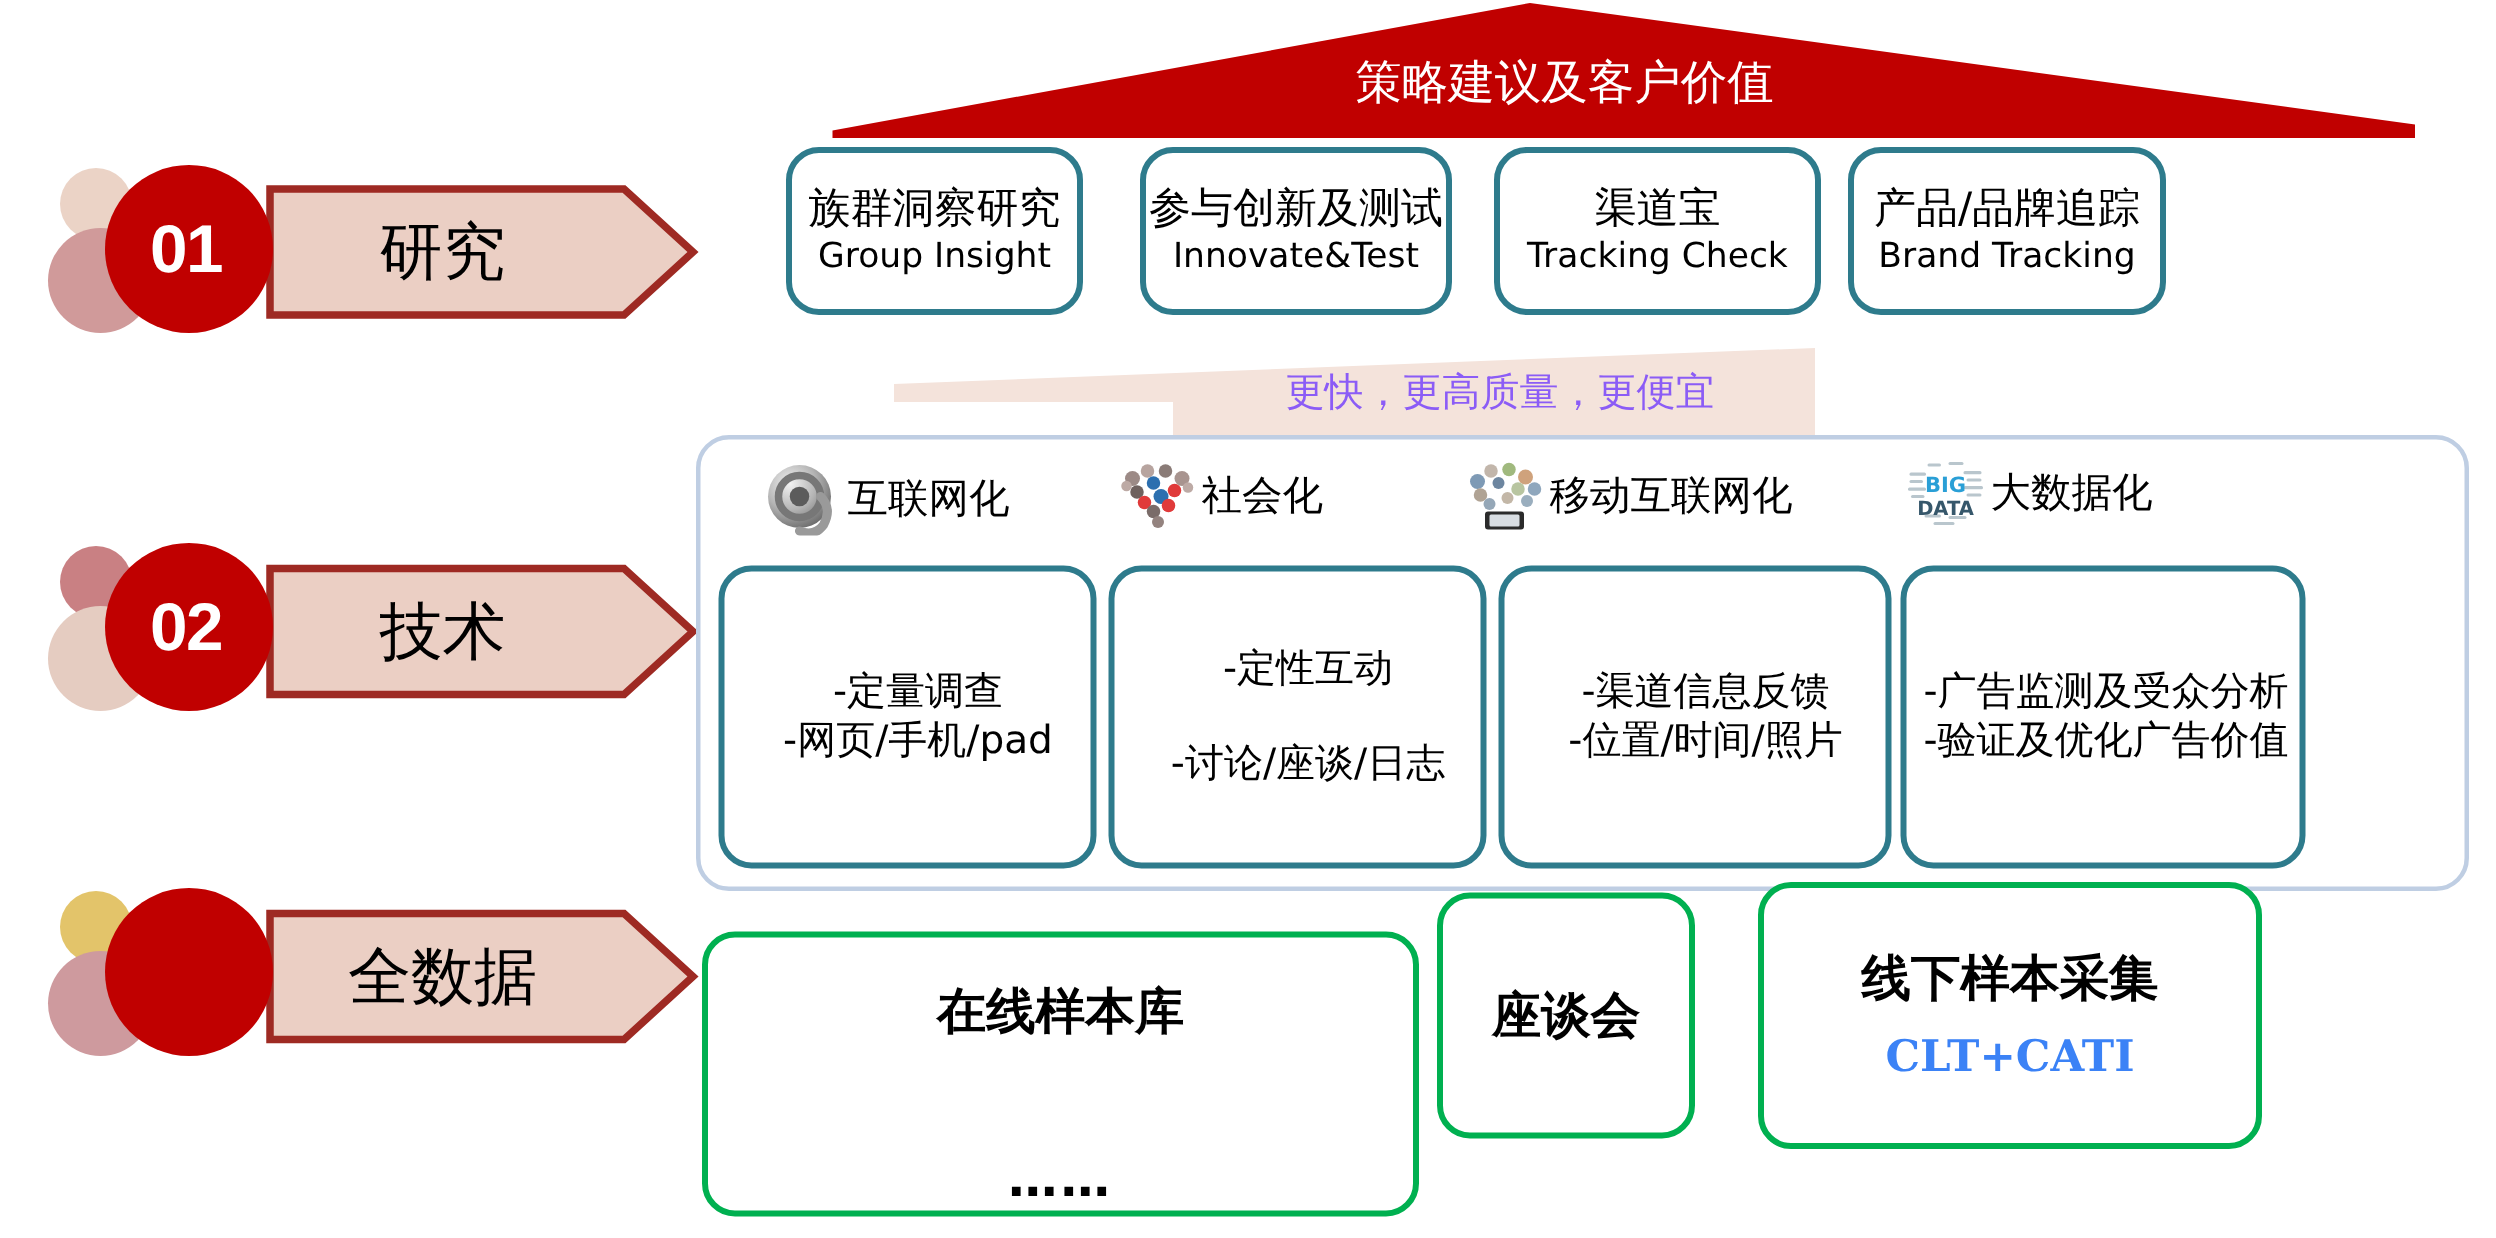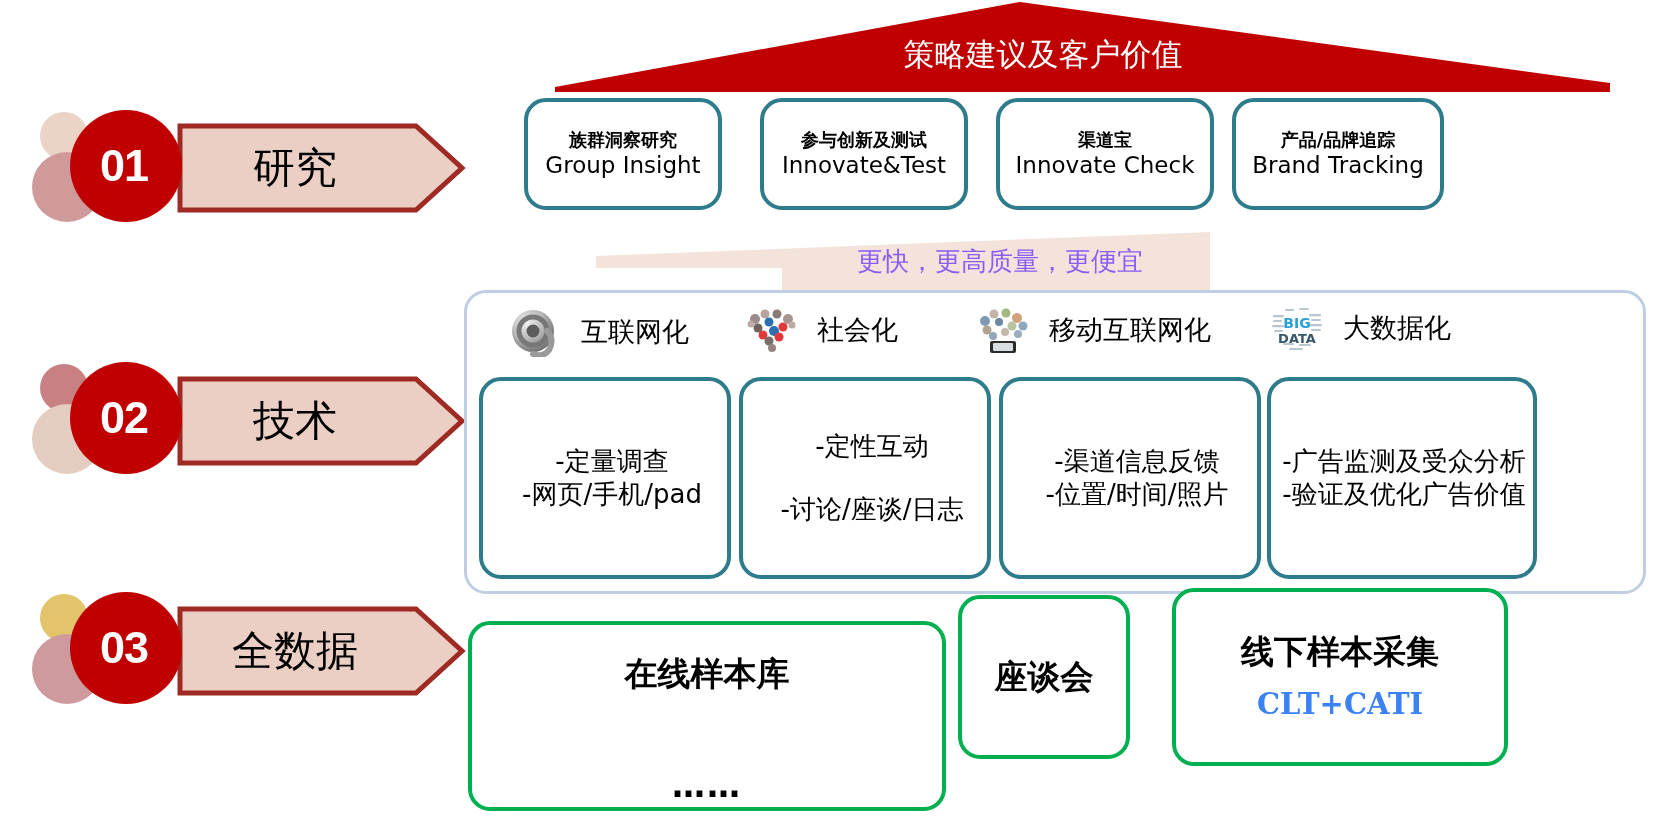--- a/index.html
+++ b/index.html
@@ -53,29 +53,29 @@
 
   
   .card {
     position: absolute; background: #ffffff;
     border: 4px solid #2E7B8C; border-radius: 22px;
     display: flex; flex-direction: column;
     align-items: center; justify-content: center;
     text-align: center; line-height: 1.28;
     font-family: "DejaVu Sans", "Liberation Sans", sans-serif;
   }
-  .card .cn { font-size: 18px; color: #000; white-space: nowrap; font-weight: bold; }
+  .card .cn { font-size: 28px; color: #000; white-space: nowrap; }
   .card .en { font-size: 23px; color: #000; white-space: nowrap; }
 
   
   #tech-shell {
     position: absolute; left: 464px; top: 290px; width: 1182px; height: 304px;
     border: 3px solid #BFCEE3; border-radius: 22px; background: #ffffff;
   }
-  .tech-head { position: absolute; display: flex; align-items: center; gap: 18px; }
+  .tech-head { position: absolute; display: flex; align-items: center; gap: 2px; }
   .tech-head .ic { width: 56px; height: 50px; flex: none; }
   .tech-head .lb { font-size: 27px; color: #000; white-space: nowrap;
                    font-family: "DejaVu Sans", "Liberation Sans", sans-serif; }
 
   .card.bullets {
     align-items: center; justify-content: center; padding-left: 14px;
     text-align: left;
   }
   .card.bullets .bl { font-size: 26px; color: #000; white-space: nowrap;
                       font-family: "DejaVu Sans", "Liberation Sans", sans-serif; }
@@ -125,21 +125,21 @@
   <div class="card" style="left:524px; top:98px; width:198px; height:112px;">
     <div class="cn">族群洞察研究</div>
     <div class="en">Group Insight</div>
   </div>
   <div class="card" style="left:760px; top:98px; width:208px; height:112px;">
     <div class="cn">参与创新及测试</div>
     <div class="en">Innovate&amp;Test</div>
   </div>
   <div class="card" style="left:996px; top:98px; width:218px; height:112px;">
     <div class="cn">渠道宝</div>
-    <div class="en">Innovate Check</div>
+    <div class="en">Tracking Check</div>
   </div>
   <div class="card" style="left:1232px; top:98px; width:212px; height:112px;">
     <div class="cn">产品/品牌追踪</div>
     <div class="en">Brand Tracking</div>
   </div>
 
   <div class="row-badge" style="left:18px; top:356px;">
     <div class="circ circ-small" style="background:#C98083;"></div>
     <div class="circ circ-mid" style="background:#E5CCC1;"></div>
     <div class="circ circ-main"></div>
@@ -261,21 +261,20 @@
     <div class="card bullets" style="left:800px; top:84px; width:270px; height:202px; padding-left:4px;">
       <div class="bl">-广告监测及受众分析</div>
       <div class="bl">-验证及优化广告价值</div>
     </div>
   </div>
 
   <div class="row-badge" style="left:18px; top:586px;">
     <div class="circ circ-small" style="background:#E3C46A;"></div>
     <div class="circ circ-mid" style="background:#CE9A9E;"></div>
     <div class="circ circ-main"></div>
-    <div class="circ-num">03</div>
   </div>
 
   <div class="arrow-label" style="left:176px; top:605px;">
     <svg viewBox="0 0 290 92" preserveAspectRatio="none">
       <polygon points="4,4 240,4 286,46 240,88 4,88" fill="#EBCFC4" stroke="#9E2A23" stroke-width="5"></polygon>
     </svg>
     <div class="txt">全数据</div>
   </div>
 
   <div class="card green" style="left:468px; top:588px; width:478px; height:190px; justify-content:space-between; padding-top:28px;margin-top:33px;">

